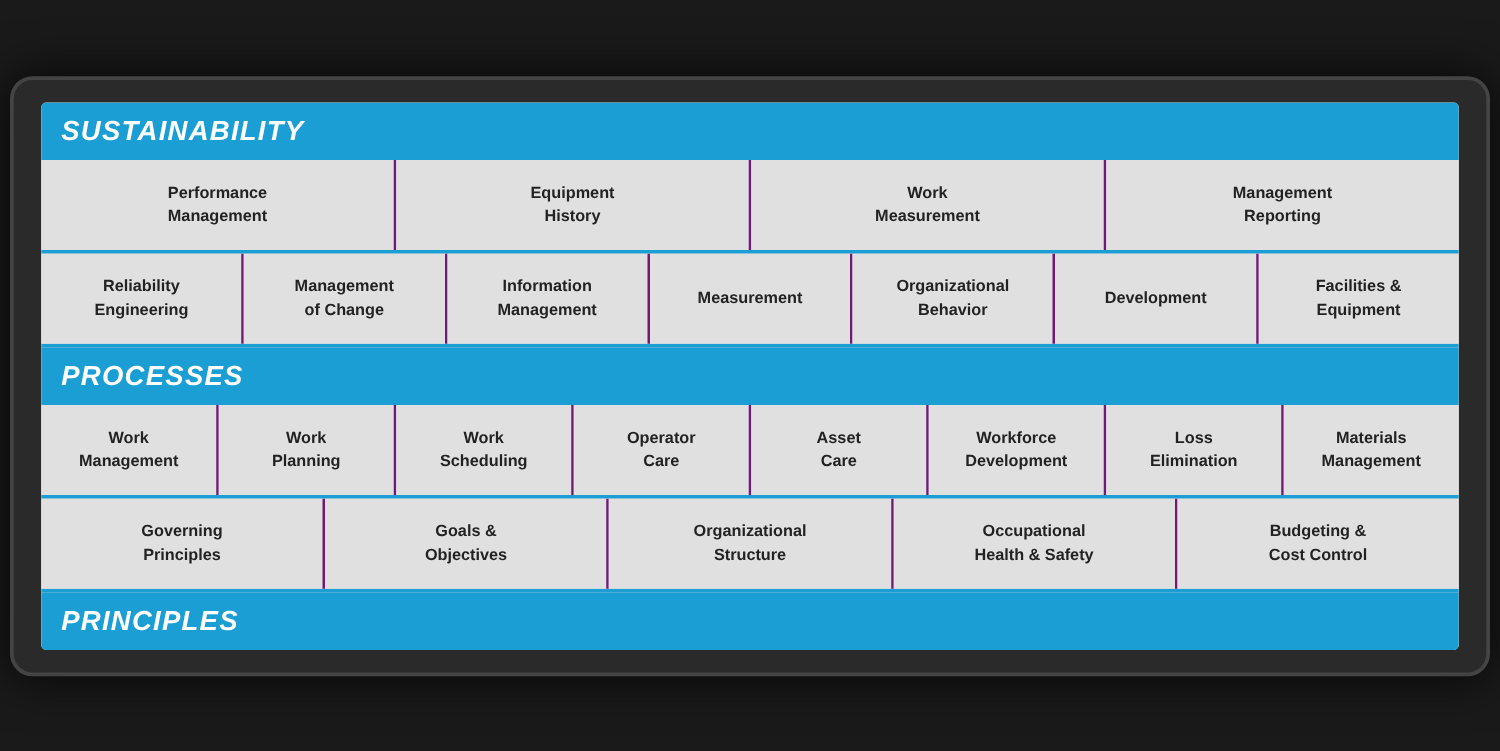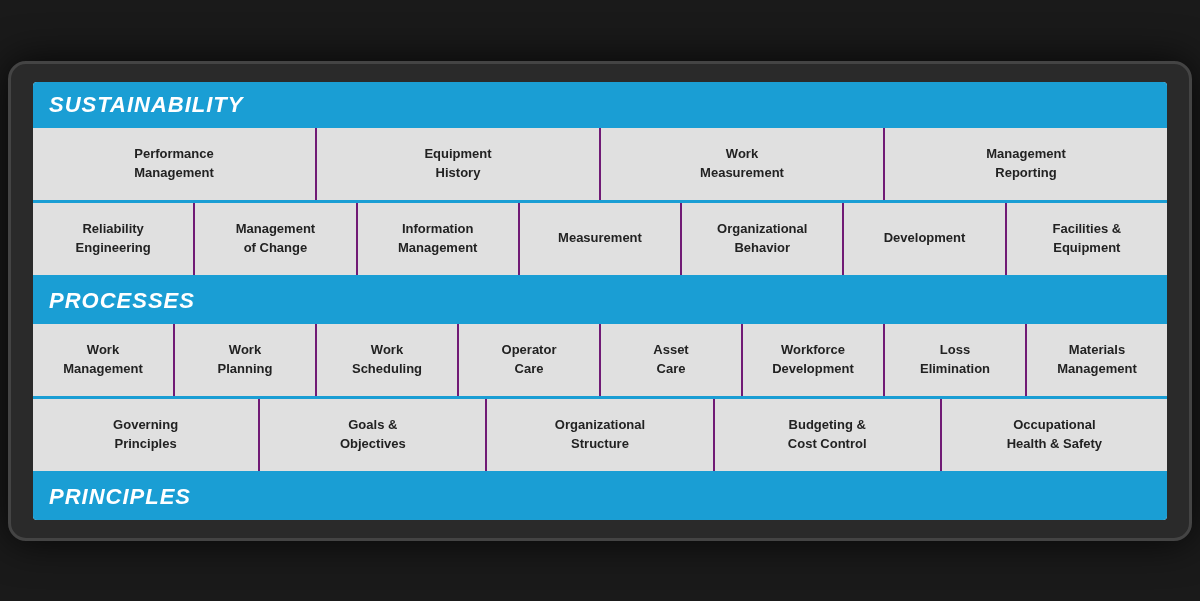--- a/index.html
+++ b/index.html
@@ -89,18 +89,18 @@
         <div class="item-cell">Operator<br>Care</div>
         <div class="item-cell">Asset<br>Care</div>
         <div class="item-cell">Workforce<br>Development</div>
         <div class="item-cell">Loss<br>Elimination</div>
         <div class="item-cell">Materials<br>Management</div>
       </div>
       <div class="section-items">
         <div class="item-cell">Governing<br>Principles</div>
         <div class="item-cell">Goals &amp;<br>Objectives</div>
         <div class="item-cell">Organizational<br>Structure</div>
+        <div class="item-cell">Occupational<br>Health &amp; Safety</div>
         <div class="item-cell">Budgeting &amp;<br>Cost Control</div>
-        <div class="item-cell">Occupational<br>Health &amp; Safety</div>
       </div>
       <div class="section-header"><span class="section-header-text">PRINCIPLES</span></div>
     </div>
 </div>
 
 </body></html>

